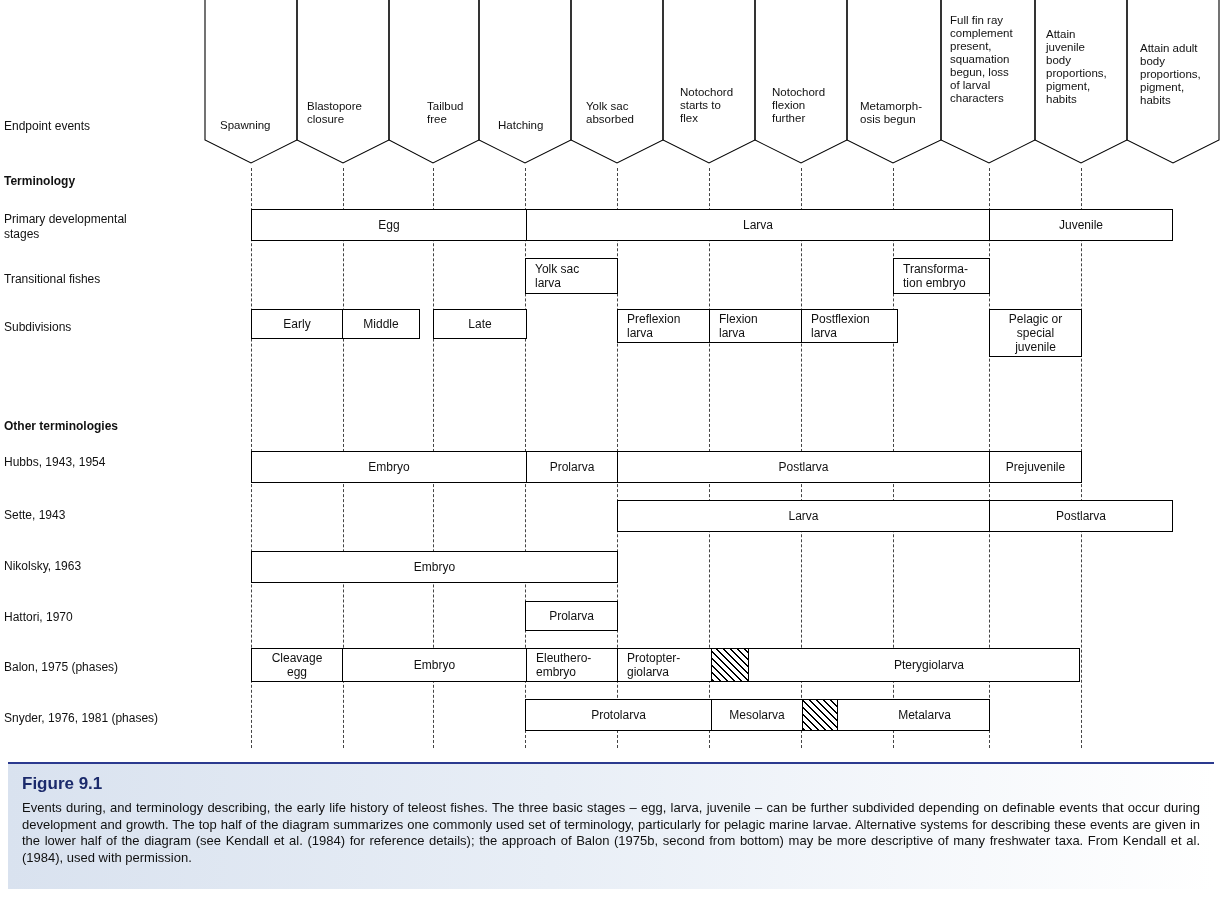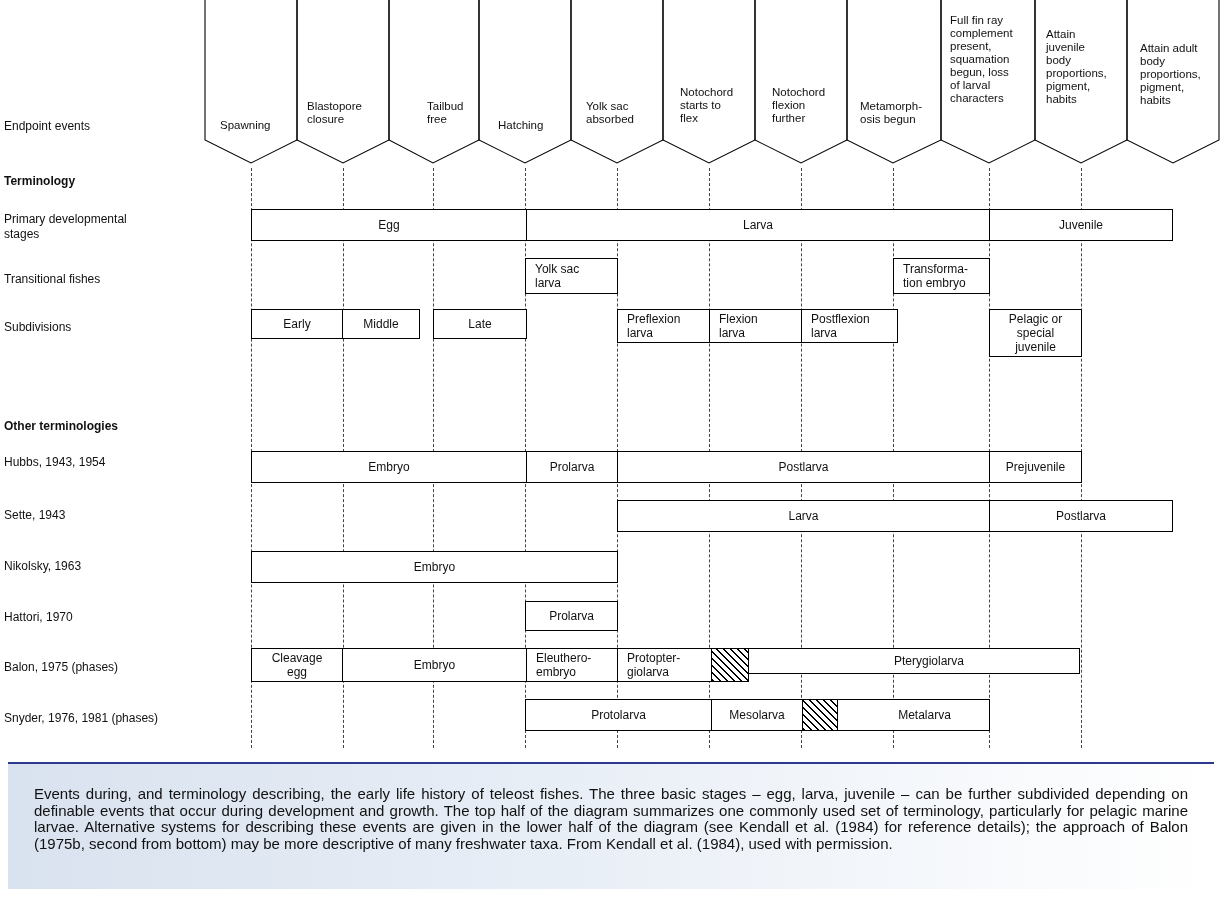--- a/index.html
+++ b/index.html
@@ -35,21 +35,21 @@
     background:linear-gradient(to right,#d9e2ef 0%,#e8eef6 45%,#ffffff 100%);
     border-top:2px solid #2b3a8f;
     box-sizing:border-box;
     padding:10px 14px 8px 14px;
   }
   #caption h2{
     margin:0 0 6px 0;font-size:17px;font-weight:bold;color:#1b2a6b;
     font-family:"Liberation Sans", sans-serif;
   }
   #caption p{
-    margin:12px;font-size:15px;line-height:16.5px;color:#111;text-align:justify;
+    margin:0;font-size:13px;line-height:16.5px;color:#111;text-align:justify;
   }
   svg.ribbon{position:absolute;left:0;top:0;width:1222px;height:170px;}
 </style>
 </head>
 <body>
 
 <div id="chart">
 
   <svg class="ribbon" viewBox="0 0 1222 170" preserveAspectRatio="none">
     <g fill="none" stroke="#000" stroke-width="1.1">
@@ -247,33 +247,34 @@
         <span style="display:block;">Eleuthero-</span>
         <span style="display:block;">embryo</span>
       </span>
   </div>
   <div class="box left" style="left:617px;top:648px;width:95px;height:34px;">
     <span class="inner">
         <span style="display:block;">Protopter-</span>
         <span style="display:block;">giolarva</span>
       </span>
   </div>
-  <div class="box" style="left:711px;top:648px;width:369px;height:26px;">
+  <div class="box" style="left:711px;top:648px;width:369px;height:34px;">
     <span class="inner" style="padding-left:70px;">Pterygiolarva</span>
   </div>
   <div class="hatch" style="left:711px;top:648px;width:38px;height:34px;"></div>
 
   <div class="box" style="left:525px;top:699px;width:187px;height:32px;">
     <span class="inner">Protolarva</span>
   </div>
   <div class="box" style="left:711px;top:699px;width:92px;height:32px;">
     <span class="inner">Mesolarva</span>
   </div>
   <div class="box" style="left:802px;top:699px;width:188px;height:32px;">
     <span class="inner" style="padding-left:60px;">Metalarva</span>
   </div>
   <div class="hatch" style="left:802px;top:699px;width:36px;height:32px;"></div>
 
 </div>
 
 <div id="caption">
+  <h2>Figure 9.1</h2>
   <p>Events during, and terminology describing, the early life history of teleost fishes. The three basic stages – egg, larva, juvenile – can be further subdivided depending on definable events that occur during development and growth. The top half of the diagram summarizes one commonly used set of terminology, particularly for pelagic marine larvae. Alternative systems for describing these events are given in the lower half of the diagram (see Kendall et al. (1984) for reference details); the approach of Balon (1975b, second from bottom) may be more descriptive of many freshwater taxa. From Kendall et al. (1984), used with permission.</p>
 </div>
 
 </body></html>

